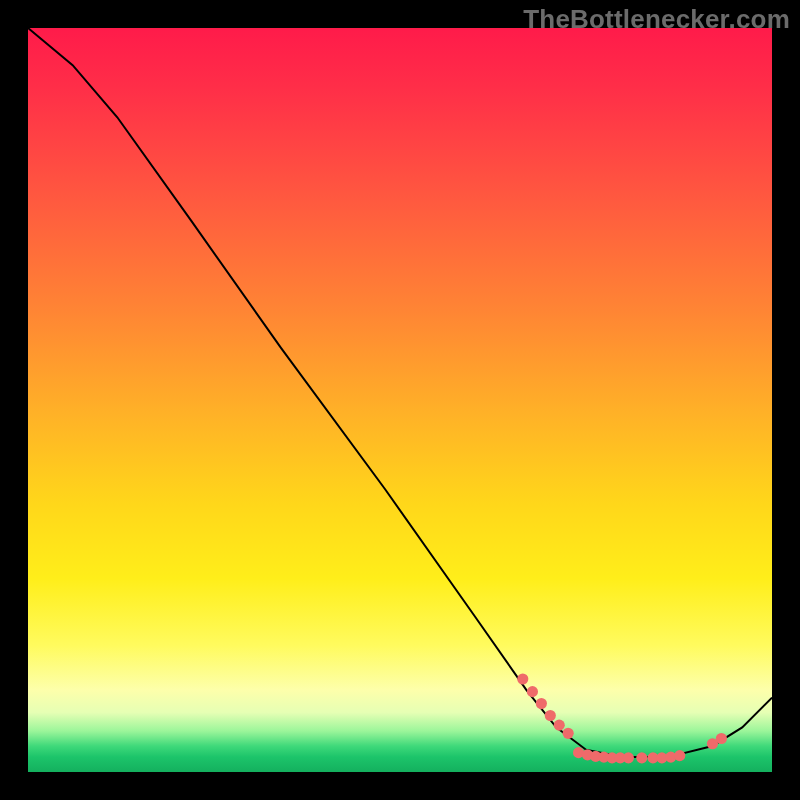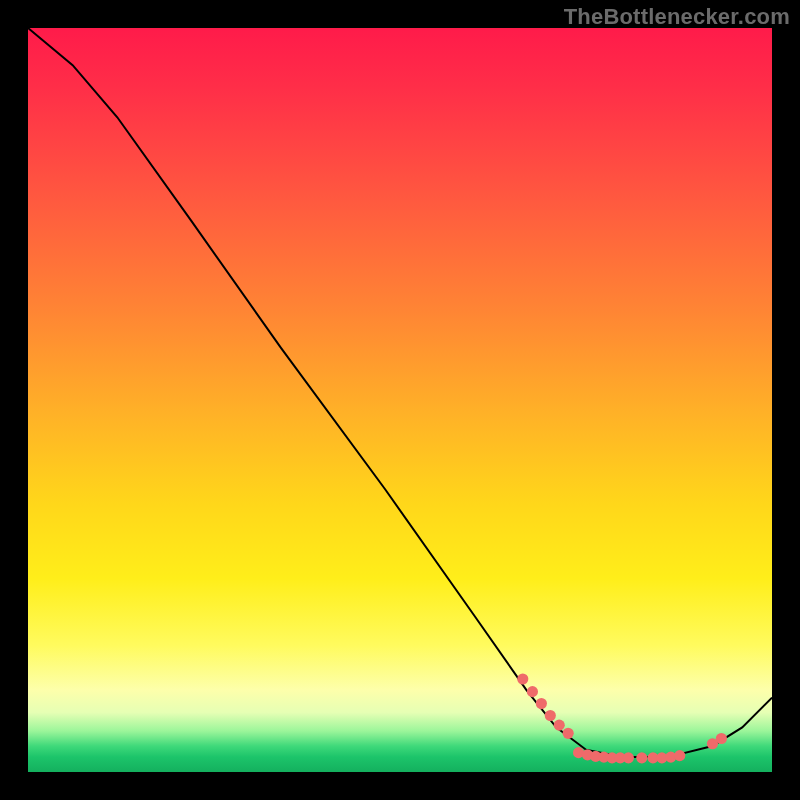--- a/index.html
+++ b/index.html
@@ -15,21 +15,21 @@
     position: relative;
     width: 800px;
     height: 800px;
     background: #000;
   }
   .watermark {
     position: absolute;
     top: 4px;
     right: 10px;
     color: #6b6b6b;
-    font-size: 22px;
+    font-size: 26px;
     font-weight: 600;
     letter-spacing: 0.2px;
     z-index: 10;
     margin-left: 14px;
   }
   .plot {
     position: absolute;
     left: 28px;
     top: 28px;
     width: 744px;

